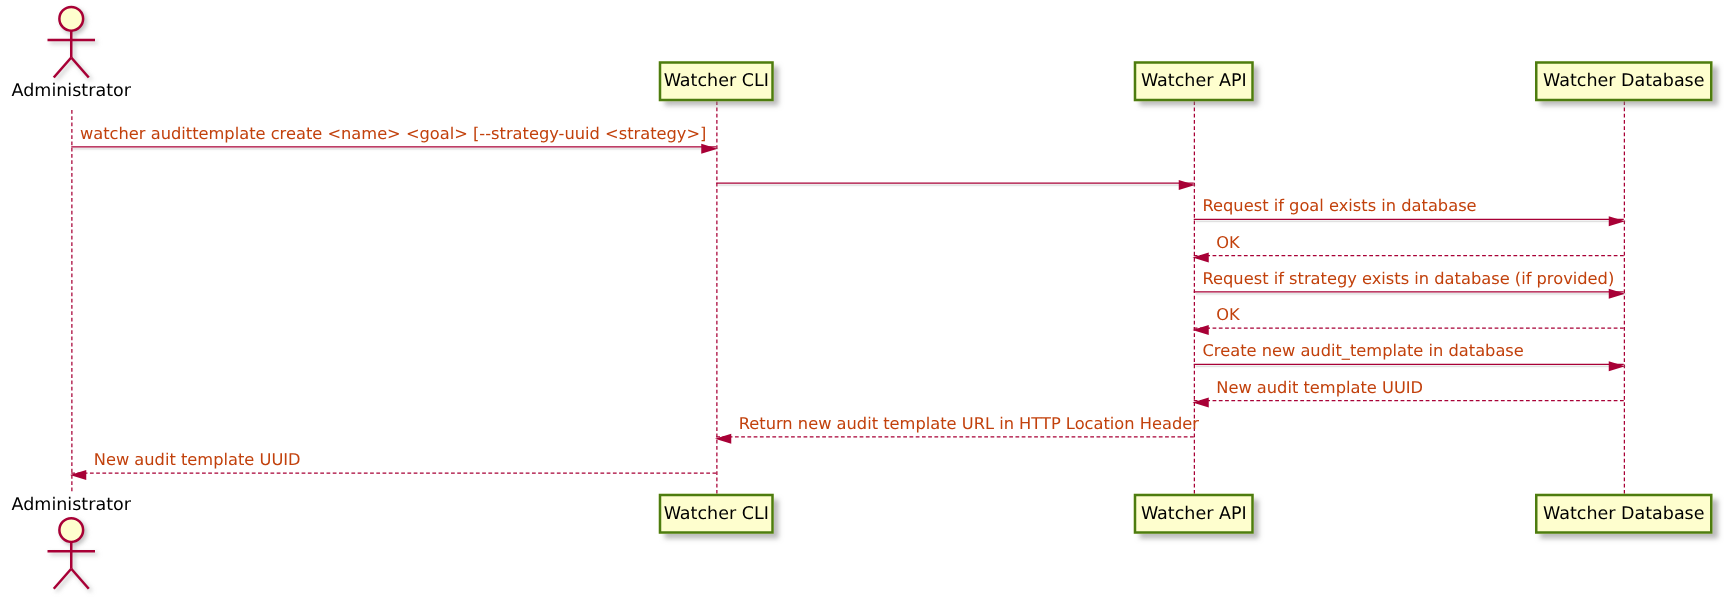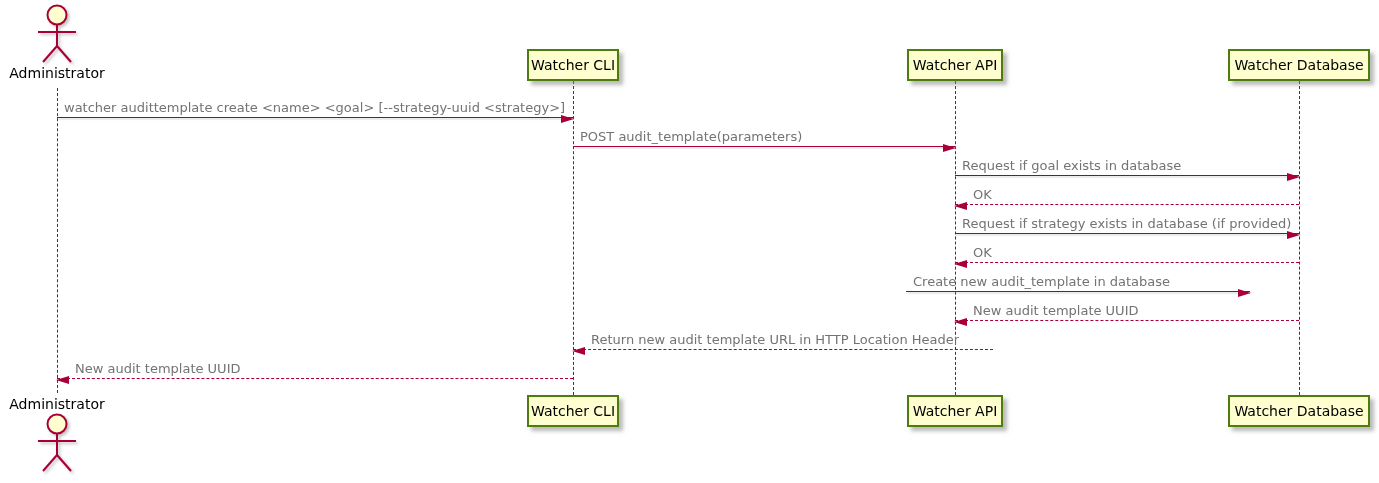--- a/index.html
+++ b/index.html
@@ -51,21 +51,21 @@
   }
   
   .message {
     position: absolute;
     height: 20px;
   }
   .message .msg-label {
     position: absolute;
     bottom: 3px;
     font-size: 13px;
-    color: #737373;
+    color: #c2410c;
     white-space: nowrap;
   }
   .message.to-right .msg-label { left: 7px; }
   .message.to-left  .msg-label { left: 18px; text-align: center; }
   .message .msg-line {
     position: absolute;
     left: 0; right: 0; bottom: 0;
     height: 0;
   }
   .msg-line.solid  { border-top: 1.5px solid  #A80036; box-shadow: 1.5px 1.5px 1px rgba(150,150,150,0.4); }
@@ -116,21 +116,20 @@
   <div class="participant" style="left:907px; top:395px; width:96px;">Watcher API</div>
   <div class="participant" style="left:1228px; top:395px; width:142px;">Watcher Database</div>
 
   <div class="message to-right" style="left:57px; top:98px; width:516px;">
     <span class="msg-label">watcher audittemplate create &lt;name&gt; &lt;goal&gt; [--strategy-uuid &lt;strategy&gt;]</span>
     <div class="msg-line solid"></div>
     <div class="arrowhead right"></div>
   </div>
 
   <div class="message to-right" style="left:573px; top:127px; width:382px;">
-    <span class="msg-label">POST audit_template(parameters)</span>
     <div class="msg-line solid"></div>
     <div class="arrowhead right"></div>
   </div>
 
   <div class="message to-right" style="left:955px; top:156px; width:344px;">
     <span class="msg-label">Request if goal exists in database</span>
     <div class="msg-line solid"></div>
     <div class="arrowhead right"></div>
   </div>
 
@@ -145,33 +144,33 @@
     <div class="msg-line solid"></div>
     <div class="arrowhead right"></div>
   </div>
 
   <div class="message to-left" style="left:955px; top:243px; width:344px;">
     <span class="msg-label">OK</span>
     <div class="msg-line dashed"></div>
     <div class="arrowhead left"></div>
   </div>
 
-  <div class="message to-right" style="left:906px; top:272px; width:344px;">
+  <div class="message to-right" style="left:955px; top:272px; width:344px;">
     <span class="msg-label">Create new audit_template in database</span>
     <div class="msg-line solid"></div>
     <div class="arrowhead right"></div>
   </div>
 
   <div class="message to-left" style="left:955px; top:301px; width:344px;">
     <span class="msg-label">New audit template UUID</span>
     <div class="msg-line dashed"></div>
     <div class="arrowhead left"></div>
   </div>
 
-  <div class="message to-left" style="left:573px; top:330px; width:382px;padding-left:38px;">
+  <div class="message to-left" style="left:573px; top:330px; width:382px;">
     <span class="msg-label">Return new audit template URL in HTTP Location Header</span>
     <div class="msg-line dashed"></div>
     <div class="arrowhead left"></div>
   </div>
 
   <div class="message to-left" style="left:57px; top:359px; width:516px;">
     <span class="msg-label">New audit template UUID</span>
     <div class="msg-line dashed"></div>
     <div class="arrowhead left"></div>
   </div>

